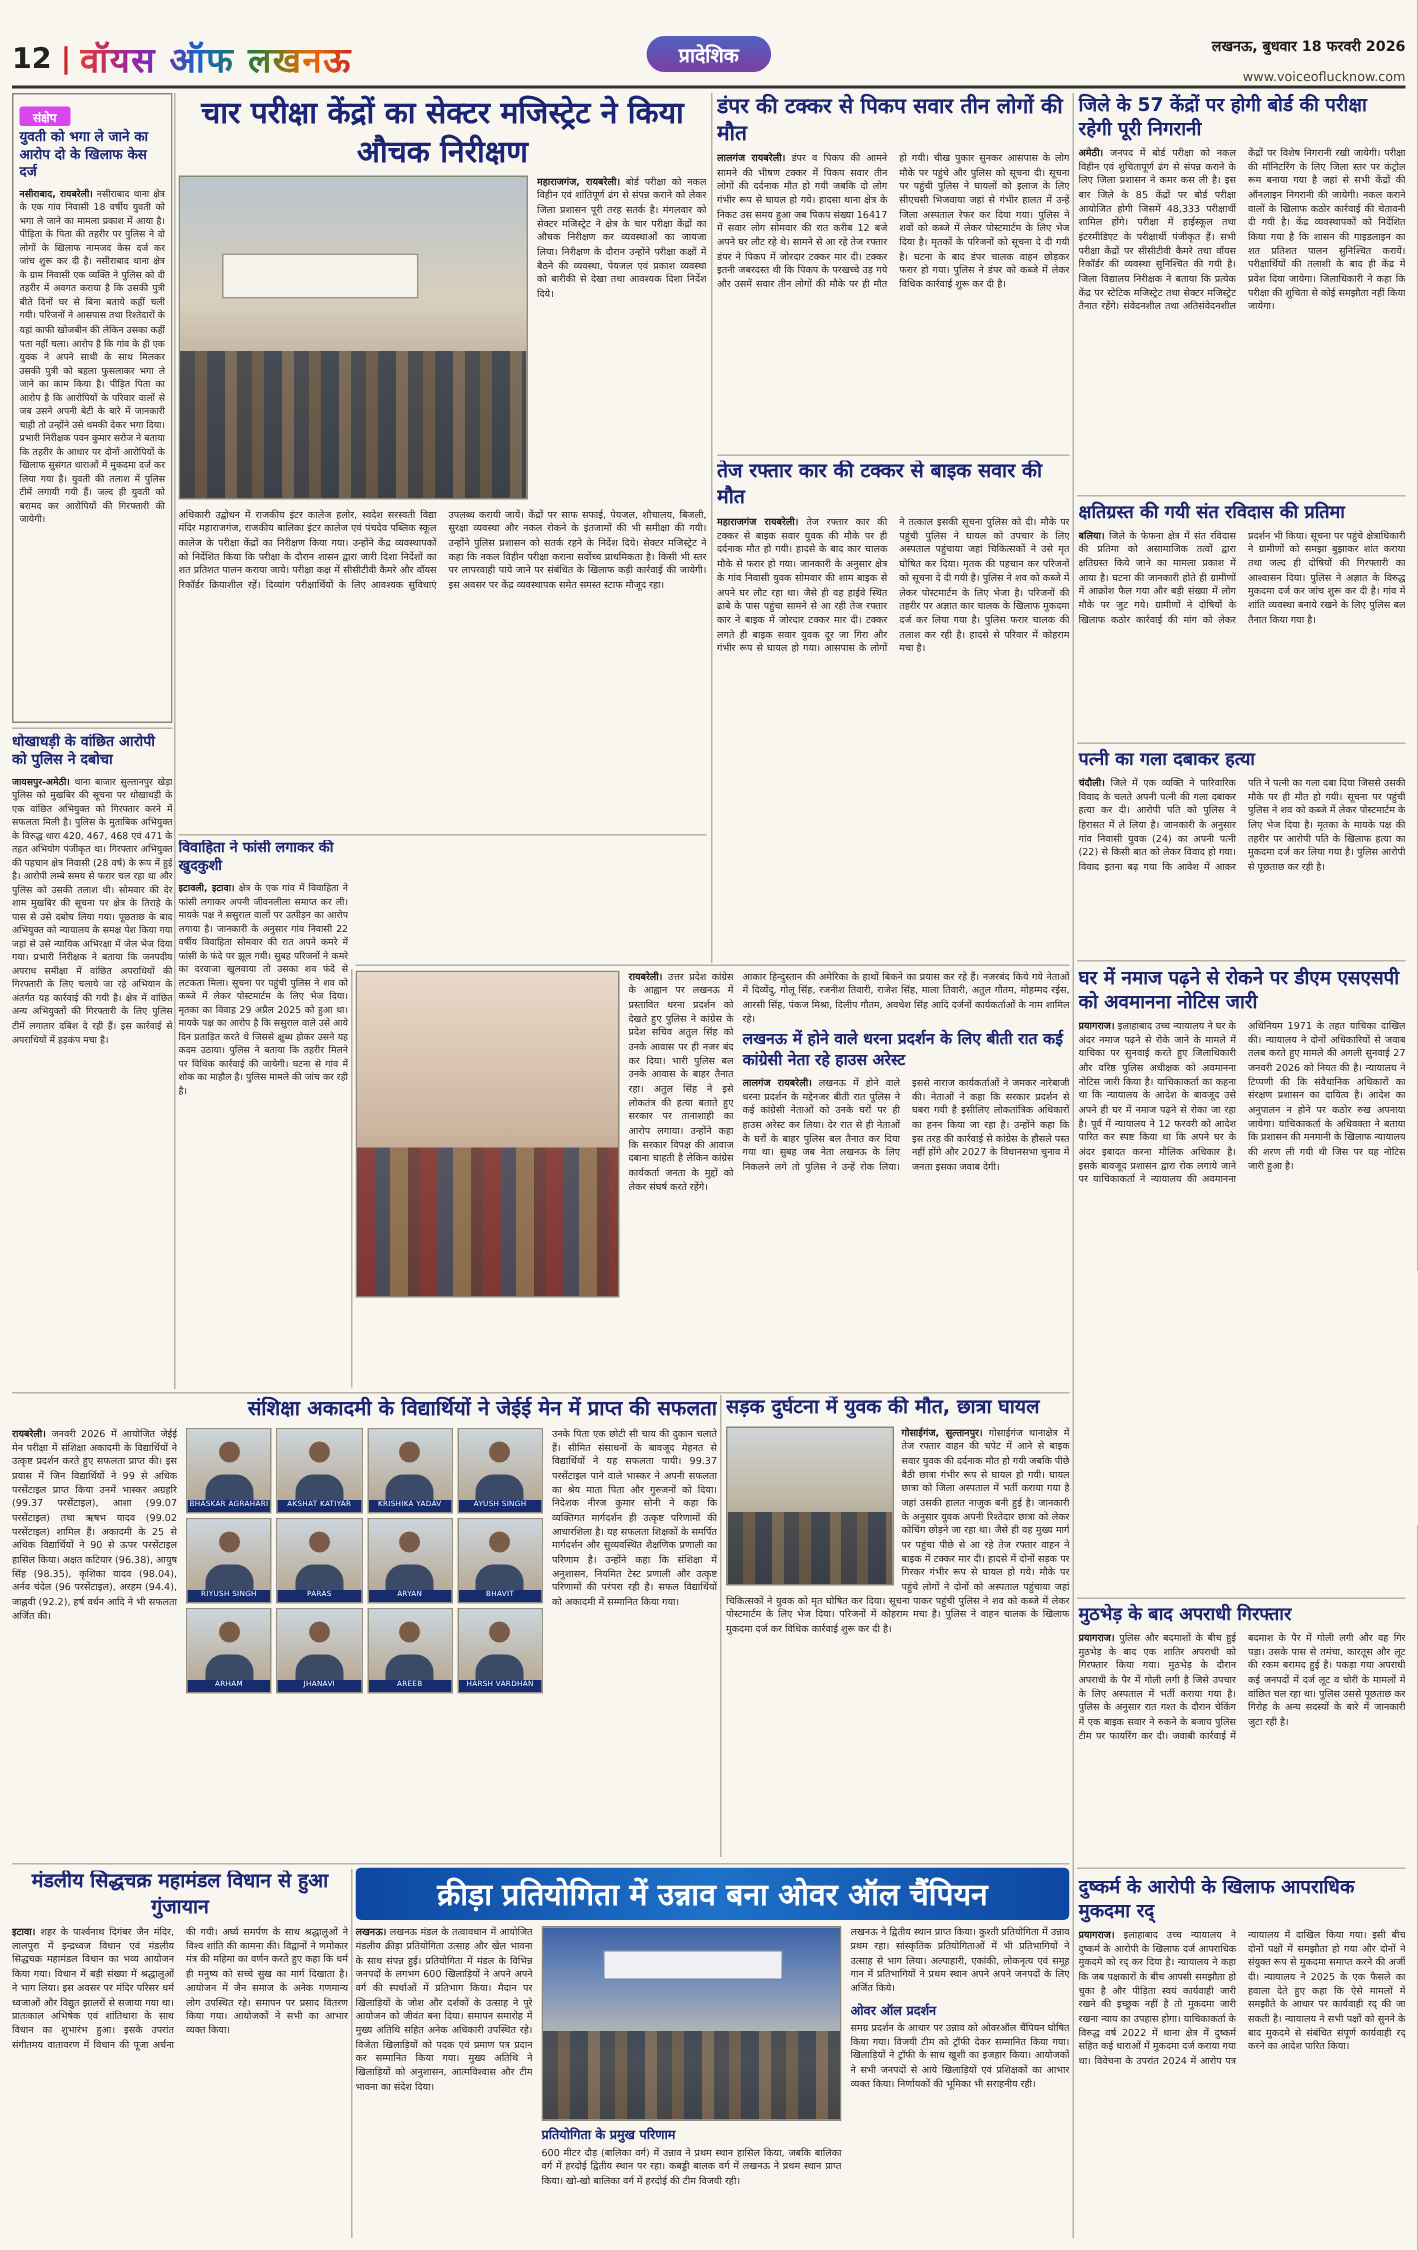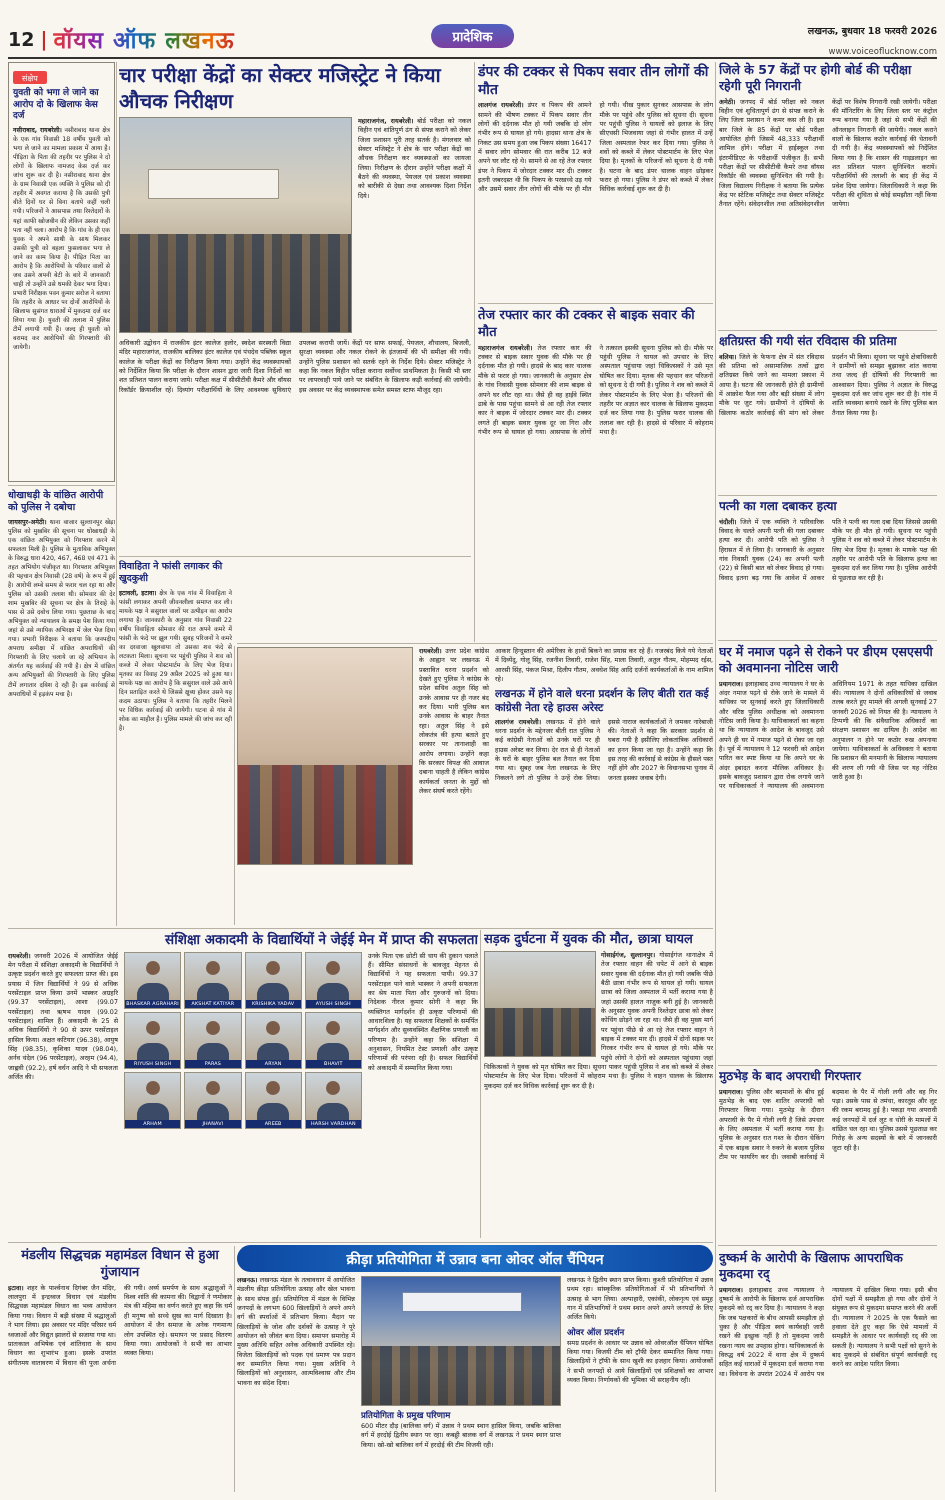--- a/index.html
+++ b/index.html
@@ -27,21 +27,21 @@
   .body{font-size:6.4px;line-height:1.46;color:#1c1c1c;text-align:justify;margin:0;}
   .cols2{column-count:2;column-gap:8px;}
   .dateline{font-weight:bold;}
   .subhead-red{color:#c62828;font-weight:bold;font-size:9.5px;text-align:center;margin:1px 0 4px 0;}
   .mini-hl{font-size:8.5px;color:#1b2575;font-weight:bold;margin:3px 0 2px 0;}
   
   .vr{position:absolute;width:1px;background:#b8b2a6;}
   .hrr{position:absolute;height:1px;background:#b8b2a6;}
   
   .briefs-box{border:1px solid #8a8578;padding:3px 4px;box-sizing:border-box;height:100%;}
-  .briefs-tab{display:inline-block;background:#ef4444;color:#fff;font-size:8px;font-weight:normal;
+  .briefs-tab{display:inline-block;background:#d946ef;color:#fff;font-size:8px;font-weight:bold;
     padding:1px 9px;border-radius:2px;margin-bottom:3px;}
   
   .photo{position:relative;background:#c8c2b4;border:1px solid #8d8779;box-sizing:border-box;overflow:hidden;}
   .photo::after{content:"";position:absolute;left:0;right:0;bottom:0;height:46%;opacity:.8;
     background:repeating-linear-gradient(90deg,#30343b 0 10px,#5a4a3a 10px 18px,#263040 18px 30px,#6b5a48 30px 38px);}
   .photo-inspection{background:linear-gradient(#b9c4cc 0%,#d8cfbd 38%,#b4a791 68%,#8d7f6c 100%);}
   .photo-inspection::before{content:"";position:absolute;left:12%;top:24%;width:56%;height:13%;
     background:#f4f2ea;border:1px solid #9b9486;}
   .photo-congress{background:linear-gradient(#e9d9c9 0%,#cdb6a0 48%,#8a6f5c 100%);}
   .photo-congress::after{background:repeating-linear-gradient(90deg,#7a2a2a 0 12px,#3a3f55 12px 22px,#8a6a4a 22px 34px,#5c2e2e 34px 42px);}
@@ -56,21 +56,21 @@
   .stu .ph::before{content:"";position:absolute;left:50%;top:8px;transform:translateX(-50%);
     width:14px;height:14px;border-radius:50%;background:#7a5c49;}
   .stu .ph::after{content:"";position:absolute;left:50%;bottom:0;transform:translateX(-50%);
     width:32px;height:17px;border-radius:12px 12px 0 0;background:#3b4a66;}
   .stu .nm{background:#172c6e;color:#fff;font-size:4.8px;text-align:center;padding:1.5px 0;
     letter-spacing:.2px;white-space:nowrap;overflow:hidden;}
   
   .flexrow{display:flex;gap:6px;}
   .clip{overflow:hidden;}
   .sports-banner{background:linear-gradient(90deg,#0d47a1,#1e71c9 50%,#0d47a1);color:#fff;
-    font-size:14px;font-weight:bold;text-align:center;padding:4px 0;border-radius:14px;margin-bottom:4px;}
+    font-size:20px;font-weight:bold;text-align:center;padding:4px 0;border-radius:4px;margin-bottom:4px;}
 </style>
 </head>
 <body>
 
 <div class="page">
 
   <div class="masthead">
     <span class="pageno">12</span>
     <span class="m-sep">|</span>
     <span class="paper-name">वॉयस ऑफ लखनऊ</span>
@@ -106,21 +106,21 @@
       <p class="body" style="font-size:6.2px"><b class="dateline">नसीराबाद, रायबरेली।</b> <span>नसीराबाद थाना क्षेत्र के एक गांव निवासी 18 वर्षीय युवती को भगा ले जाने का मामला प्रकाश में आया है। पीड़िता के पिता की तहरीर पर पुलिस ने दो लोगों के खिलाफ नामजद केस दर्ज कर जांच शुरू कर दी है। नसीराबाद थाना क्षेत्र के ग्राम निवासी एक व्यक्ति ने पुलिस को दी तहरीर में अवगत कराया है कि उसकी पुत्री बीते दिनों घर से बिना बताये कहीं चली गयी। परिजनों ने आसपास तथा रिश्तेदारों के यहां काफी खोजबीन की लेकिन उसका कहीं पता नहीं चला। आरोप है कि गांव के ही एक युवक ने अपने साथी के साथ मिलकर उसकी पुत्री को बहला फुसलाकर भगा ले जाने का काम किया है। पीड़ित पिता का आरोप है कि आरोपियों के परिवार वालों से जब उसने अपनी बेटी के बारे में जानकारी चाही तो उन्होंने उसे धमकी देकर भगा दिया। प्रभारी निरीक्षक पवन कुमार सरोज ने बताया कि तहरीर के आधार पर दोनों आरोपियों के खिलाफ सुसंगत धाराओं में मुकदमा दर्ज कर लिया गया है। युवती की तलाश में पुलिस टीमें लगायी गयी हैं। जल्द ही युवती को बरामद कर आरोपियों की गिरफ्तारी की जायेगी।</span></p>
     </div>
   </div>
 
   <div class="article" style="left:8px;top:489px;width:107px;height:437px">
     <div class="hl" style="font-size:9.5px">धोखाधड़ी के वांछित आरोपी को पुलिस ने दबोचा</div>
     <p class="body" style="font-size:6.2px"><b class="dateline">जायसपुर-अमेठी।</b> <span>थाना बाजार सुल्तानपुर खेड़ा पुलिस को मुखबिर की सूचना पर धोखाधड़ी के एक वांछित अभियुक्त को गिरफ्तार करने में सफलता मिली है। पुलिस के मुताबिक अभियुक्त के विरुद्ध धारा 420, 467, 468 एवं 471 के तहत अभियोग पंजीकृत था। गिरफ्तार अभियुक्त की पहचान क्षेत्र निवासी (28 वर्ष) के रूप में हुई है। आरोपी लम्बे समय से फरार चल रहा था और पुलिस को उसकी तलाश थी। सोमवार की देर शाम मुखबिर की सूचना पर क्षेत्र के तिराहे के पास से उसे दबोच लिया गया। पूछताछ के बाद अभियुक्त को न्यायालय के समक्ष पेश किया गया जहां से उसे न्यायिक अभिरक्षा में जेल भेज दिया गया। प्रभारी निरीक्षक ने बताया कि जनपदीय अपराध समीक्षा में वांछित अपराधियों की गिरफ्तारी के लिए चलाये जा रहे अभियान के अंतर्गत यह कार्रवाई की गयी है। क्षेत्र में वांछित अन्य अभियुक्तों की गिरफ्तारी के लिए पुलिस टीमें लगातार दबिश दे रही हैं। इस कार्रवाई से अपराधियों में हड़कंप मचा है।</span></p>
   </div>
 
   <div class="article" style="left:119px;top:62px;width:352px;height:492px">
-    <div class="hl" style="font-size:20px;">चार परीक्षा केंद्रों का सेक्टर मजिस्ट्रेट ने किया औचक निरीक्षण</div>
+    <div class="hl" style="font-size:20px;text-align:center">चार परीक्षा केंद्रों का सेक्टर मजिस्ट्रेट ने किया औचक निरीक्षण</div>
     <div class="flexrow" style="height:218px">
       <div class="photo photo-inspection" style="width:233px;height:216px;flex:none"></div>
       <div class="clip" style="flex:1">
         <p class="body"><b class="dateline">महाराजगंज, रायबरेली।</b> <span>बोर्ड परीक्षा को नकल विहीन एवं शांतिपूर्ण ढंग से संपन्न कराने को लेकर जिला प्रशासन पूरी तरह सतर्क है। मंगलवार को सेक्टर मजिस्ट्रेट ने क्षेत्र के चार परीक्षा केंद्रों का औचक निरीक्षण कर व्यवस्थाओं का जायजा लिया। निरीक्षण के दौरान उन्होंने परीक्षा कक्षों में बैठने की व्यवस्था, पेयजल एवं प्रकाश व्यवस्था को बारीकी से देखा तथा आवश्यक दिशा निर्देश दिये।</span></p>
       </div>
     </div>
     <div class="cols2 clip" style="height:206px;margin-top:4px">
       <p class="body">अधिकारी उद्बोधन में राजकीय इंटर कालेज हलोर, स्वदेश सरस्वती विद्या मंदिर महाराजगंज, राजकीय बालिका इंटर कालेज एवं पंचदेव पब्लिक स्कूल कालेज के परीक्षा केंद्रों का निरीक्षण किया गया। उन्होंने केंद्र व्यवस्थापकों को निर्देशित किया कि परीक्षा के दौरान शासन द्वारा जारी दिशा निर्देशों का शत प्रतिशत पालन कराया जाये। परीक्षा कक्ष में सीसीटीवी कैमरे और वॉयस रिकॉर्डर क्रियाशील रहें। दिव्यांग परीक्षार्थियों के लिए आवश्यक सुविधाएं उपलब्ध करायी जायें। केंद्रों पर साफ सफाई, पेयजल, शौचालय, बिजली, सुरक्षा व्यवस्था और नकल रोकने के इंतजामों की भी समीक्षा की गयी। उन्होंने पुलिस प्रशासन को सतर्क रहने के निर्देश दिये। सेक्टर मजिस्ट्रेट ने कहा कि नकल विहीन परीक्षा कराना सर्वोच्च प्राथमिकता है। किसी भी स्तर पर लापरवाही पाये जाने पर संबंधित के खिलाफ कड़ी कार्रवाई की जायेगी। इस अवसर पर केंद्र व्यवस्थापक समेत समस्त स्टाफ मौजूद रहा।</p>
     </div>
   </div>

